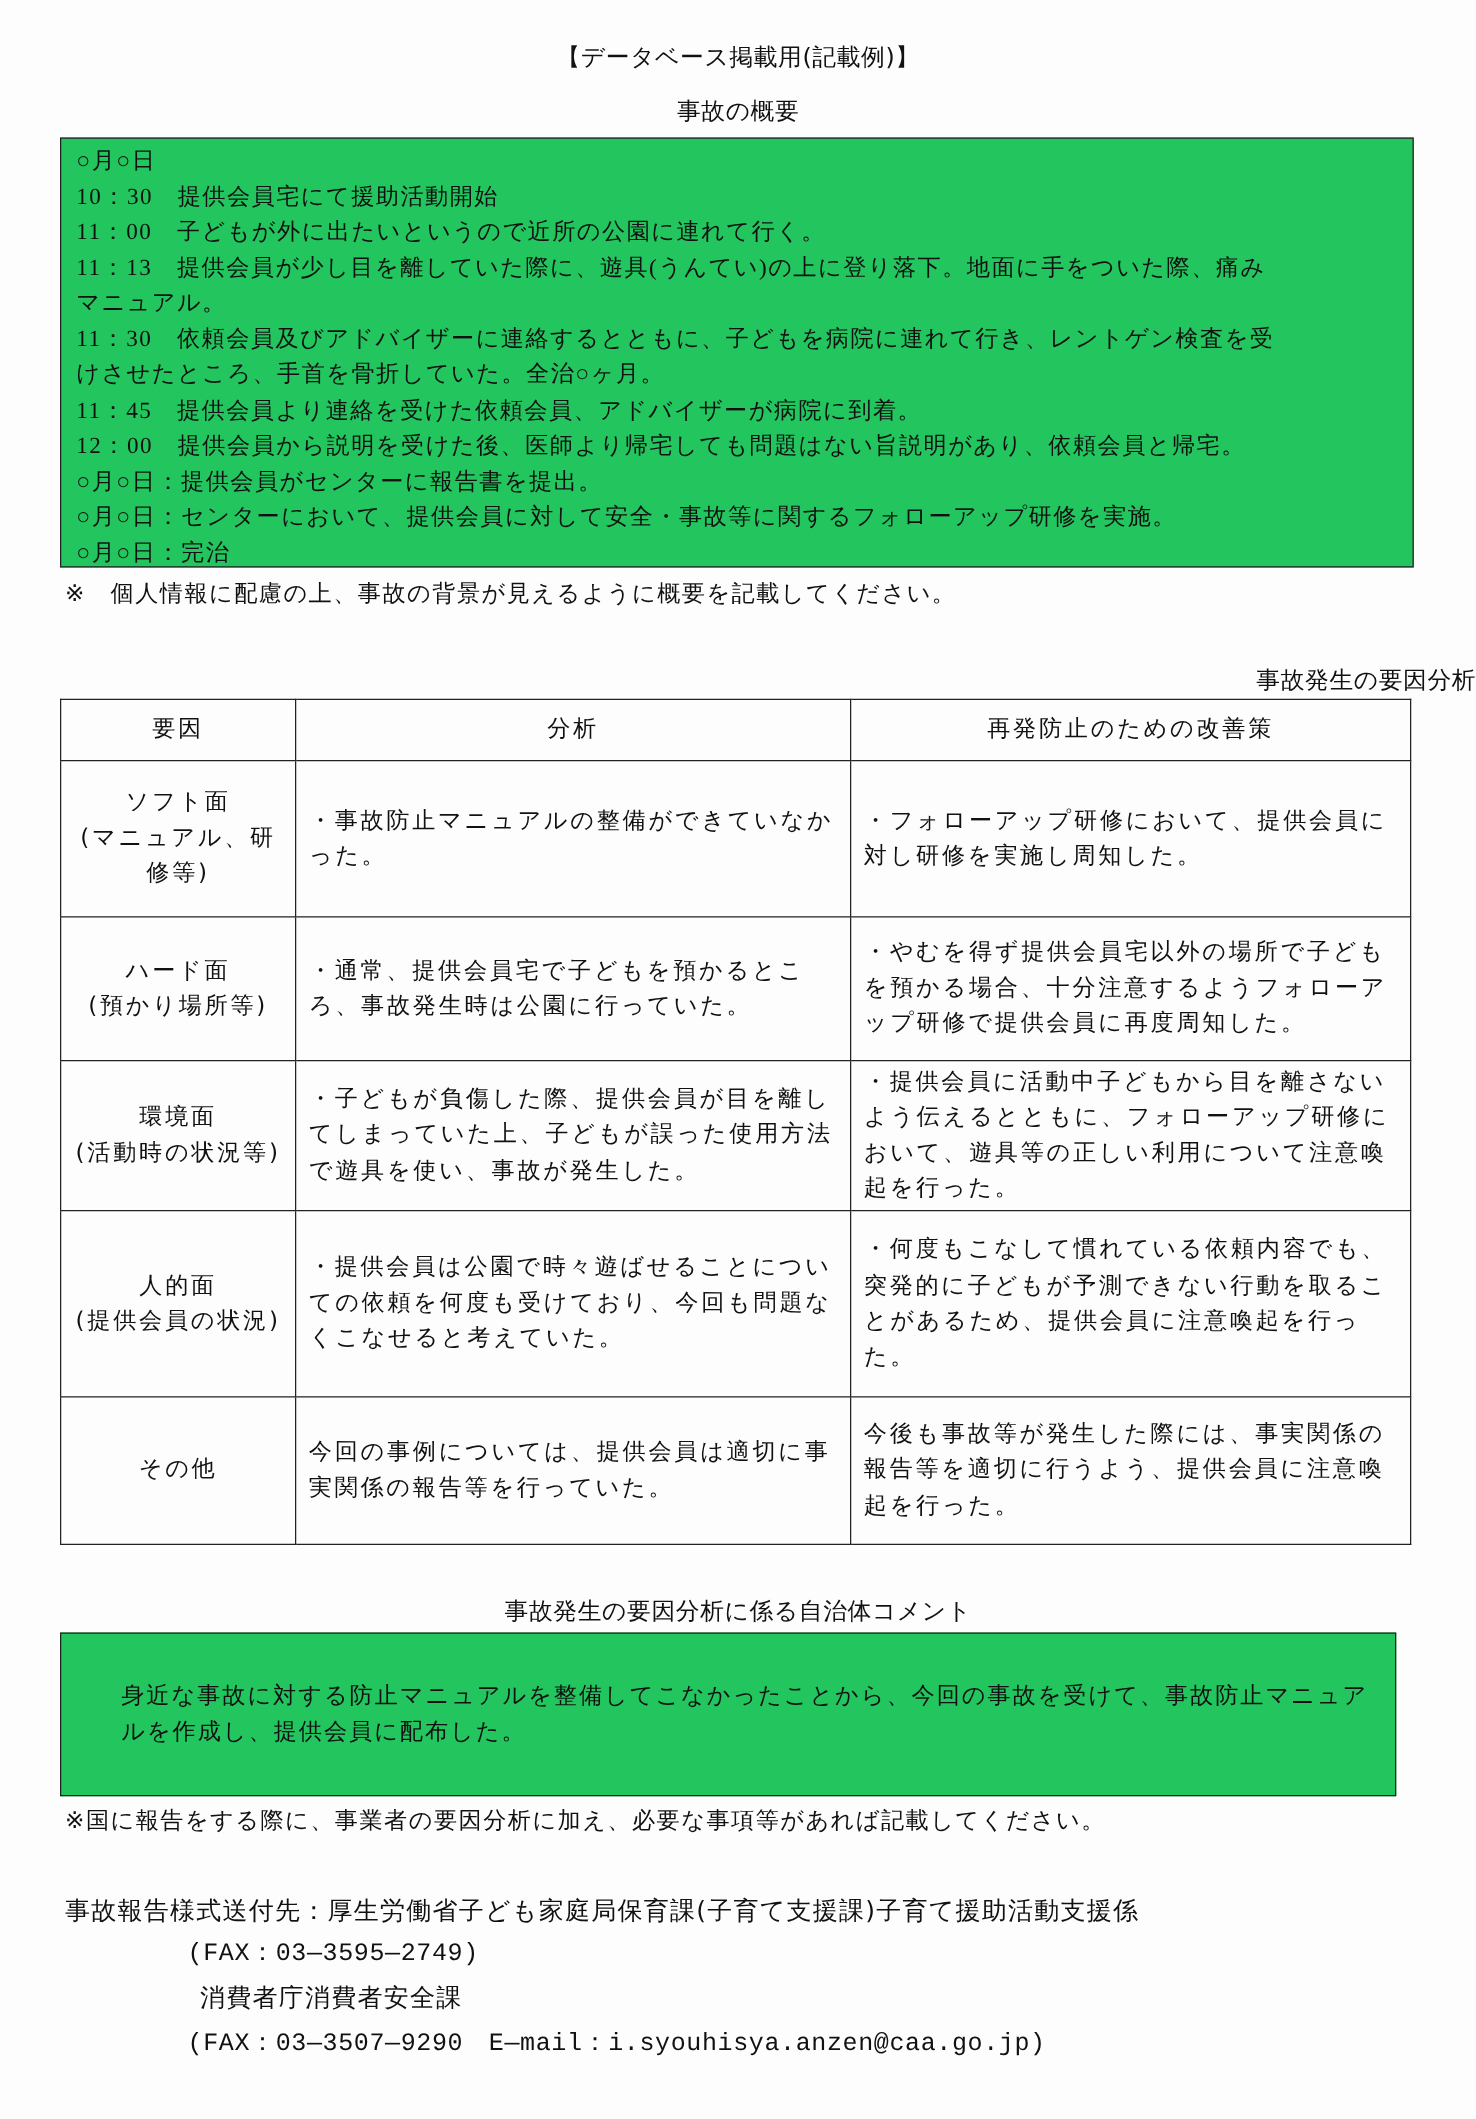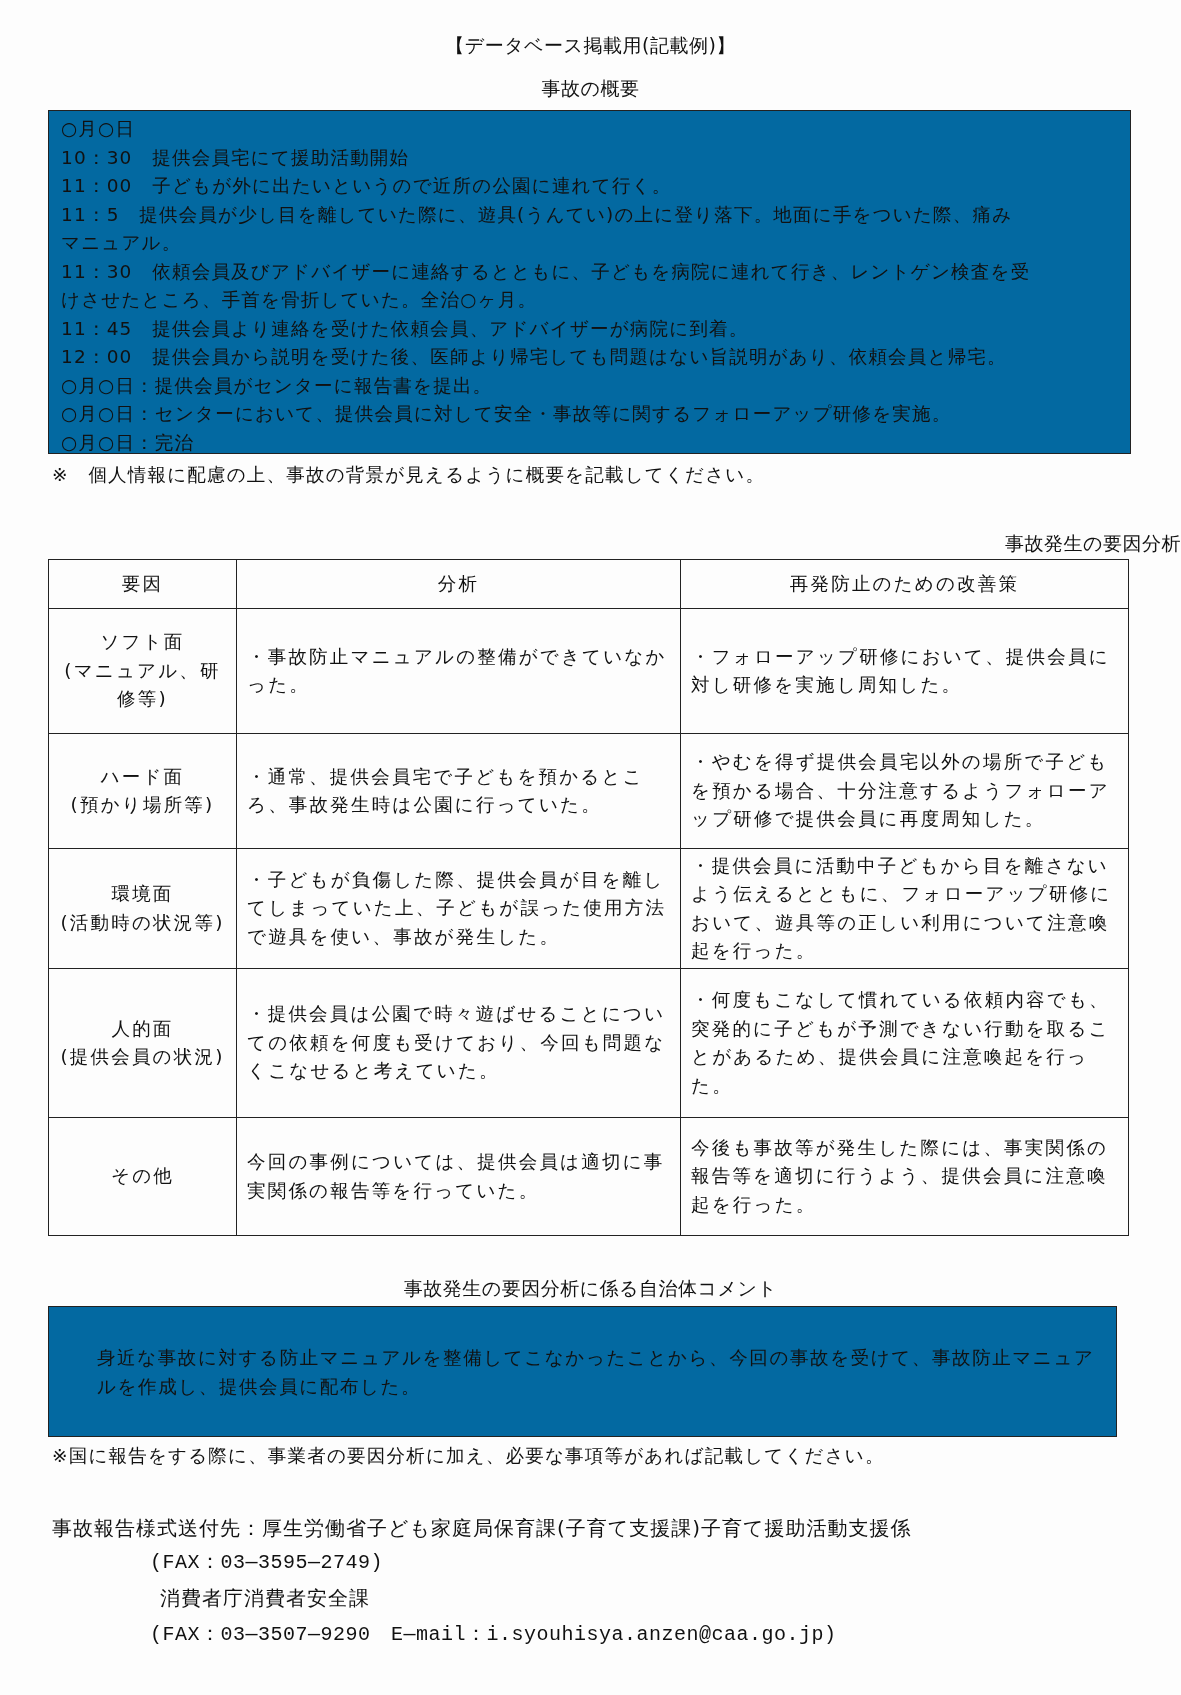--- a/index.html
+++ b/index.html
@@ -2,21 +2,21 @@
 <html><head>
 <meta charset="utf-8">
 <style>
   html, body { margin:0; padding:0; background:#fdfdfd; }
   body {
     width:1181px; height:1695px; position:relative; overflow:hidden;
     font-family:"DejaVu Sans", "Liberation Sans", sans-serif;
     color:#111; font-size:19px;
   }
   .center-title { position:absolute; left:0; width:1181px; text-align:center; font-size:19px; letter-spacing:0.5px; }
-  .box { position:absolute; border:1.5px solid #222; box-sizing:border-box; background:#0369a1; }
+  .box { position:absolute; border:1.5px solid #222; box-sizing:border-box; background:#22c55e;font-family:Liberation Serif, serif; }
   .summary-box { left:48px; top:110px; width:1083px; height:344px; padding:4px 10px 0 12px; }
   .summary-line { font-size:18.5px; line-height:28.5px; letter-spacing:1.2px; white-space:pre-wrap; }
   .note { position:absolute; font-size:18.5px; letter-spacing:1.2px; white-space:pre; }
   table.factors {
     position:absolute; left:48px; top:559px; width:1080px;
     border-collapse:collapse; table-layout:fixed;
   }
   table.factors td, table.factors th {
     border:1.5px solid #222; font-weight:normal; font-size:18.5px;
     line-height:28.5px; letter-spacing:2.2px; vertical-align:middle; padding:0 10px;
@@ -33,21 +33,21 @@
 
 <div>
 
   <div class="center-title" style="top:33px;">【データベース掲載用(記載例)】</div>
   <div class="center-title" style="top:76px;">事故の概要</div>
 
   <div class="box summary-box">
     <div class="summary-line">○月○日</div>
     <div class="summary-line">10：30　提供会員宅にて援助活動開始</div>
     <div class="summary-line">11：00　子どもが外に出たいというので近所の公園に連れて行く。</div>
-    <div class="summary-line">11：5　提供会員が少し目を離していた際に、遊具(うんてい)の上に登り落下。地面に手をついた際、痛み</div>
+    <div class="summary-line">11：13　提供会員が少し目を離していた際に、遊具(うんてい)の上に登り落下。地面に手をついた際、痛み</div>
     <div class="summary-line">マニュアル。</div>
     <div class="summary-line">11：30　依頼会員及びアドバイザーに連絡するとともに、子どもを病院に連れて行き、レントゲン検査を受</div>
     <div class="summary-line">けさせたところ、手首を骨折していた。全治○ヶ月。</div>
     <div class="summary-line">11：45　提供会員より連絡を受けた依頼会員、アドバイザーが病院に到着。</div>
     <div class="summary-line">12：00　提供会員から説明を受けた後、医師より帰宅しても問題はない旨説明があり、依頼会員と帰宅。</div>
     <div class="summary-line">○月○日：提供会員がセンターに報告書を提出。</div>
     <div class="summary-line">○月○日：センターにおいて、提供会員に対して安全・事故等に関するフォローアップ研修を実施。</div>
     <div class="summary-line">○月○日：完治</div>
   </div>
 

